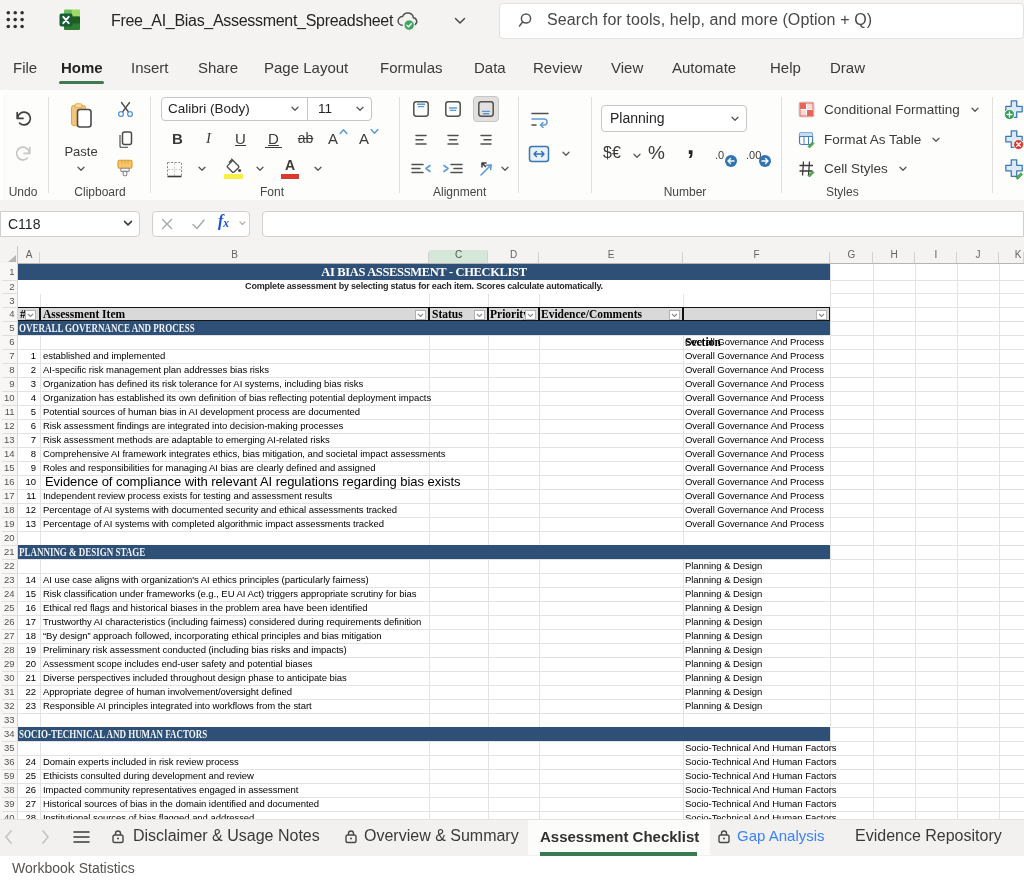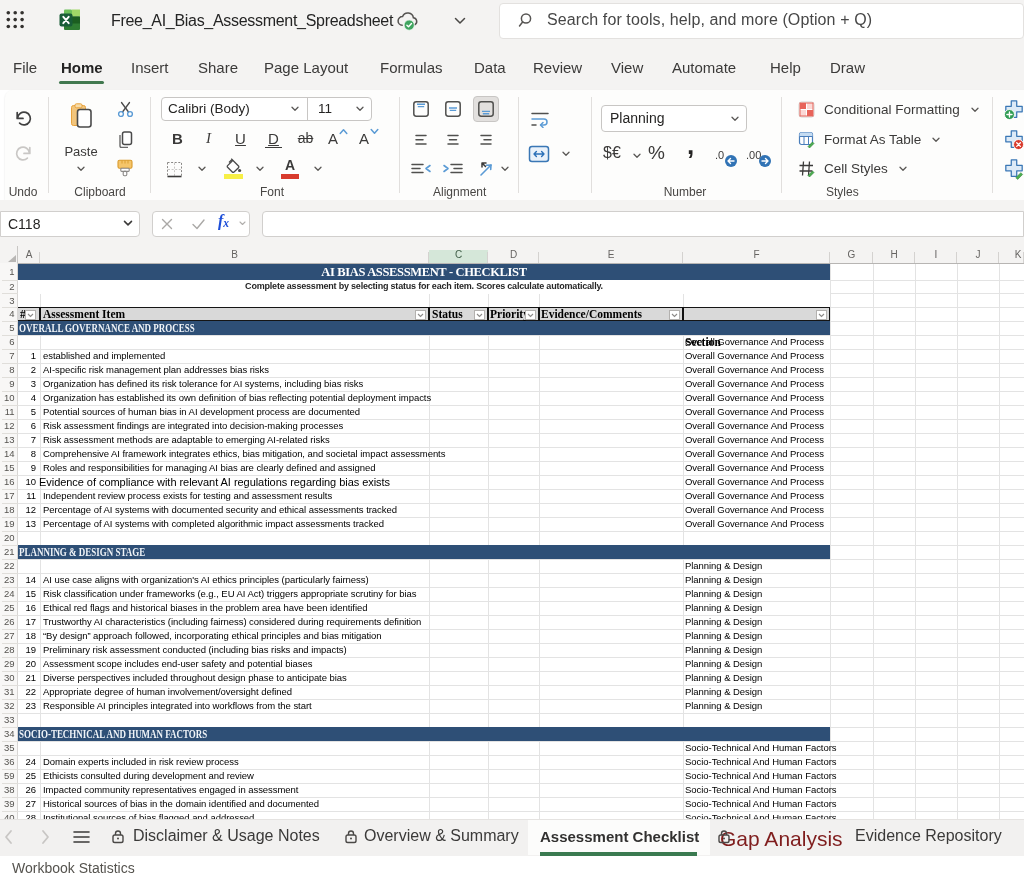--- a/index.html
+++ b/index.html
@@ -511,21 +511,21 @@
 <div class="abs" style="left:0;top:187.0px;width:36px;height:14.0px;line-height:14.0px;text-align:right;font-size:9.5px;color:#000;">7</div>
 <div class="abs" style="left:43px;top:187.0px;height:14.0px;line-height:14.0px;font-size:9.5px;letter-spacing:-0.05px;color:#000;white-space:nowrap;">Risk assessment methods are adaptable to emerging AI-related risks</div>
 <div class="abs" style="left:685px;top:187.0px;height:14.0px;line-height:14.0px;font-size:9.5px;letter-spacing:-0.05px;color:#000;white-space:nowrap;">Overall Governance And Process</div>
 <div class="abs" style="left:0;top:201.0px;width:36px;height:14.0px;line-height:14.0px;text-align:right;font-size:9.5px;color:#000;">8</div>
 <div class="abs" style="left:43px;top:201.0px;height:14.0px;line-height:14.0px;font-size:9.5px;letter-spacing:-0.05px;color:#000;white-space:nowrap;">Comprehensive AI framework integrates ethics, bias mitigation, and societal impact assessments</div>
 <div class="abs" style="left:685px;top:201.0px;height:14.0px;line-height:14.0px;font-size:9.5px;letter-spacing:-0.05px;color:#000;white-space:nowrap;">Overall Governance And Process</div>
 <div class="abs" style="left:0;top:215.0px;width:36px;height:14.0px;line-height:14.0px;text-align:right;font-size:9.5px;color:#000;">9</div>
 <div class="abs" style="left:43px;top:215.0px;height:14.0px;line-height:14.0px;font-size:9.5px;letter-spacing:-0.05px;color:#000;white-space:nowrap;">Roles and responsibilities for managing AI bias are clearly defined and assigned</div>
 <div class="abs" style="left:685px;top:215.0px;height:14.0px;line-height:14.0px;font-size:9.5px;letter-spacing:-0.05px;color:#000;white-space:nowrap;">Overall Governance And Process</div>
 <div class="abs" style="left:0;top:229.0px;width:36px;height:14.0px;line-height:14.0px;text-align:right;font-size:9.5px;color:#000;">10</div>
-<div class="abs" style="left:39px;top:229.0px;height:14.0px;line-height:14.0px;font-size:11px;letter-spacing:-0.05px;color:#000;white-space:nowrap;">Evidence of compliance with relevant AI regulations regarding bias exists</div>
+<div class="abs" style="left:45px;top:229.0px;height:14.0px;line-height:14.0px;font-size:13px;letter-spacing:-0.05px;color:#000;white-space:nowrap;">Evidence of compliance with relevant AI regulations regarding bias exists</div>
 <div class="abs" style="left:685px;top:229.0px;height:14.0px;line-height:14.0px;font-size:9.5px;letter-spacing:-0.05px;color:#000;white-space:nowrap;">Overall Governance And Process</div>
 <div class="abs" style="left:0;top:243.0px;width:36px;height:14.0px;line-height:14.0px;text-align:right;font-size:9.5px;color:#000;">11</div>
 <div class="abs" style="left:43px;top:243.0px;height:14.0px;line-height:14.0px;font-size:9.5px;letter-spacing:-0.05px;color:#000;white-space:nowrap;">Independent review process exists for testing and assessment results</div>
 <div class="abs" style="left:685px;top:243.0px;height:14.0px;line-height:14.0px;font-size:9.5px;letter-spacing:-0.05px;color:#000;white-space:nowrap;">Overall Governance And Process</div>
 <div class="abs" style="left:0;top:257.0px;width:36px;height:14.0px;line-height:14.0px;text-align:right;font-size:9.5px;color:#000;">12</div>
 <div class="abs" style="left:43px;top:257.0px;height:14.0px;line-height:14.0px;font-size:9.5px;letter-spacing:-0.05px;color:#000;white-space:nowrap;">Percentage of AI systems with documented security and ethical assessments tracked</div>
 <div class="abs" style="left:685px;top:257.0px;height:14.0px;line-height:14.0px;font-size:9.5px;letter-spacing:-0.05px;color:#000;white-space:nowrap;">Overall Governance And Process</div>
 <div class="abs" style="left:0;top:271.0px;width:36px;height:14.0px;line-height:14.0px;text-align:right;font-size:9.5px;color:#000;">13</div>
 <div class="abs" style="left:43px;top:271.0px;height:14.0px;line-height:14.0px;font-size:9.5px;letter-spacing:-0.05px;color:#000;white-space:nowrap;">Percentage of AI systems with completed algorithmic impact assessments tracked</div>
 <div class="abs" style="left:685px;top:271.0px;height:14.0px;line-height:14.0px;font-size:9.5px;letter-spacing:-0.05px;color:#000;white-space:nowrap;">Overall Governance And Process</div>
@@ -595,20 +595,20 @@
 <circle cx="7" cy="9.5" r="1" fill="#4a4846"></circle>
 </svg>
 <div class="abs" style="left:364px;top:827px;font-size:16px;color:#3b3a39;">Overview &amp; Summary</div>
 <svg class="abs" style="left:344px;top:829px" width="14" height="15" viewBox="0 0 14 15">
 <rect x="2" y="6" width="10" height="7.5" rx="1.8" fill="none" stroke="#4a4846" stroke-width="1.4"></rect>
 <path d="M4.5 6 V4.5 a2.5 2.5 0 0 1 5 0 V6" fill="none" stroke="#4a4846" stroke-width="1.4"></path>
 <circle cx="7" cy="9.5" r="1" fill="#4a4846"></circle>
 </svg>
 <div class="abs" style="left:540px;top:828px;font-size:15px;font-weight:bold;color:#323130;">Assessment Checklist</div>
 <div class="abs" style="left:540px;top:852px;width:157px;height:3.5px;background:#3a7a50;"></div>
-<div class="abs" style="left:720px;top:827px;font-size:21px;color:#7f1d1d;">Gap Analysis</div>
+<div class="abs" style="left:737px;top:827px;font-size:15px;color:#3b82f6;">Gap Analysis</div>
 <svg class="abs" style="left:717px;top:829px" width="14" height="15" viewBox="0 0 14 15">
 <rect x="2" y="6" width="10" height="7.5" rx="1.8" fill="none" stroke="#4a4846" stroke-width="1.4"></rect>
 <path d="M4.5 6 V4.5 a2.5 2.5 0 0 1 5 0 V6" fill="none" stroke="#4a4846" stroke-width="1.4"></path>
 <circle cx="7" cy="9.5" r="1" fill="#4a4846"></circle>
 </svg>
 <div class="abs" style="left:855px;top:827px;font-size:16px;color:#3b3a39;">Evidence Repository</div>
 <div class="abs" style="left:0;top:856px;width:1024px;height:26px;background:#fff;"></div>
 <div class="abs" style="left:12px;top:860px;font-size:14px;color:#55534e;">Workbook Statistics</div>
 </body></html>

